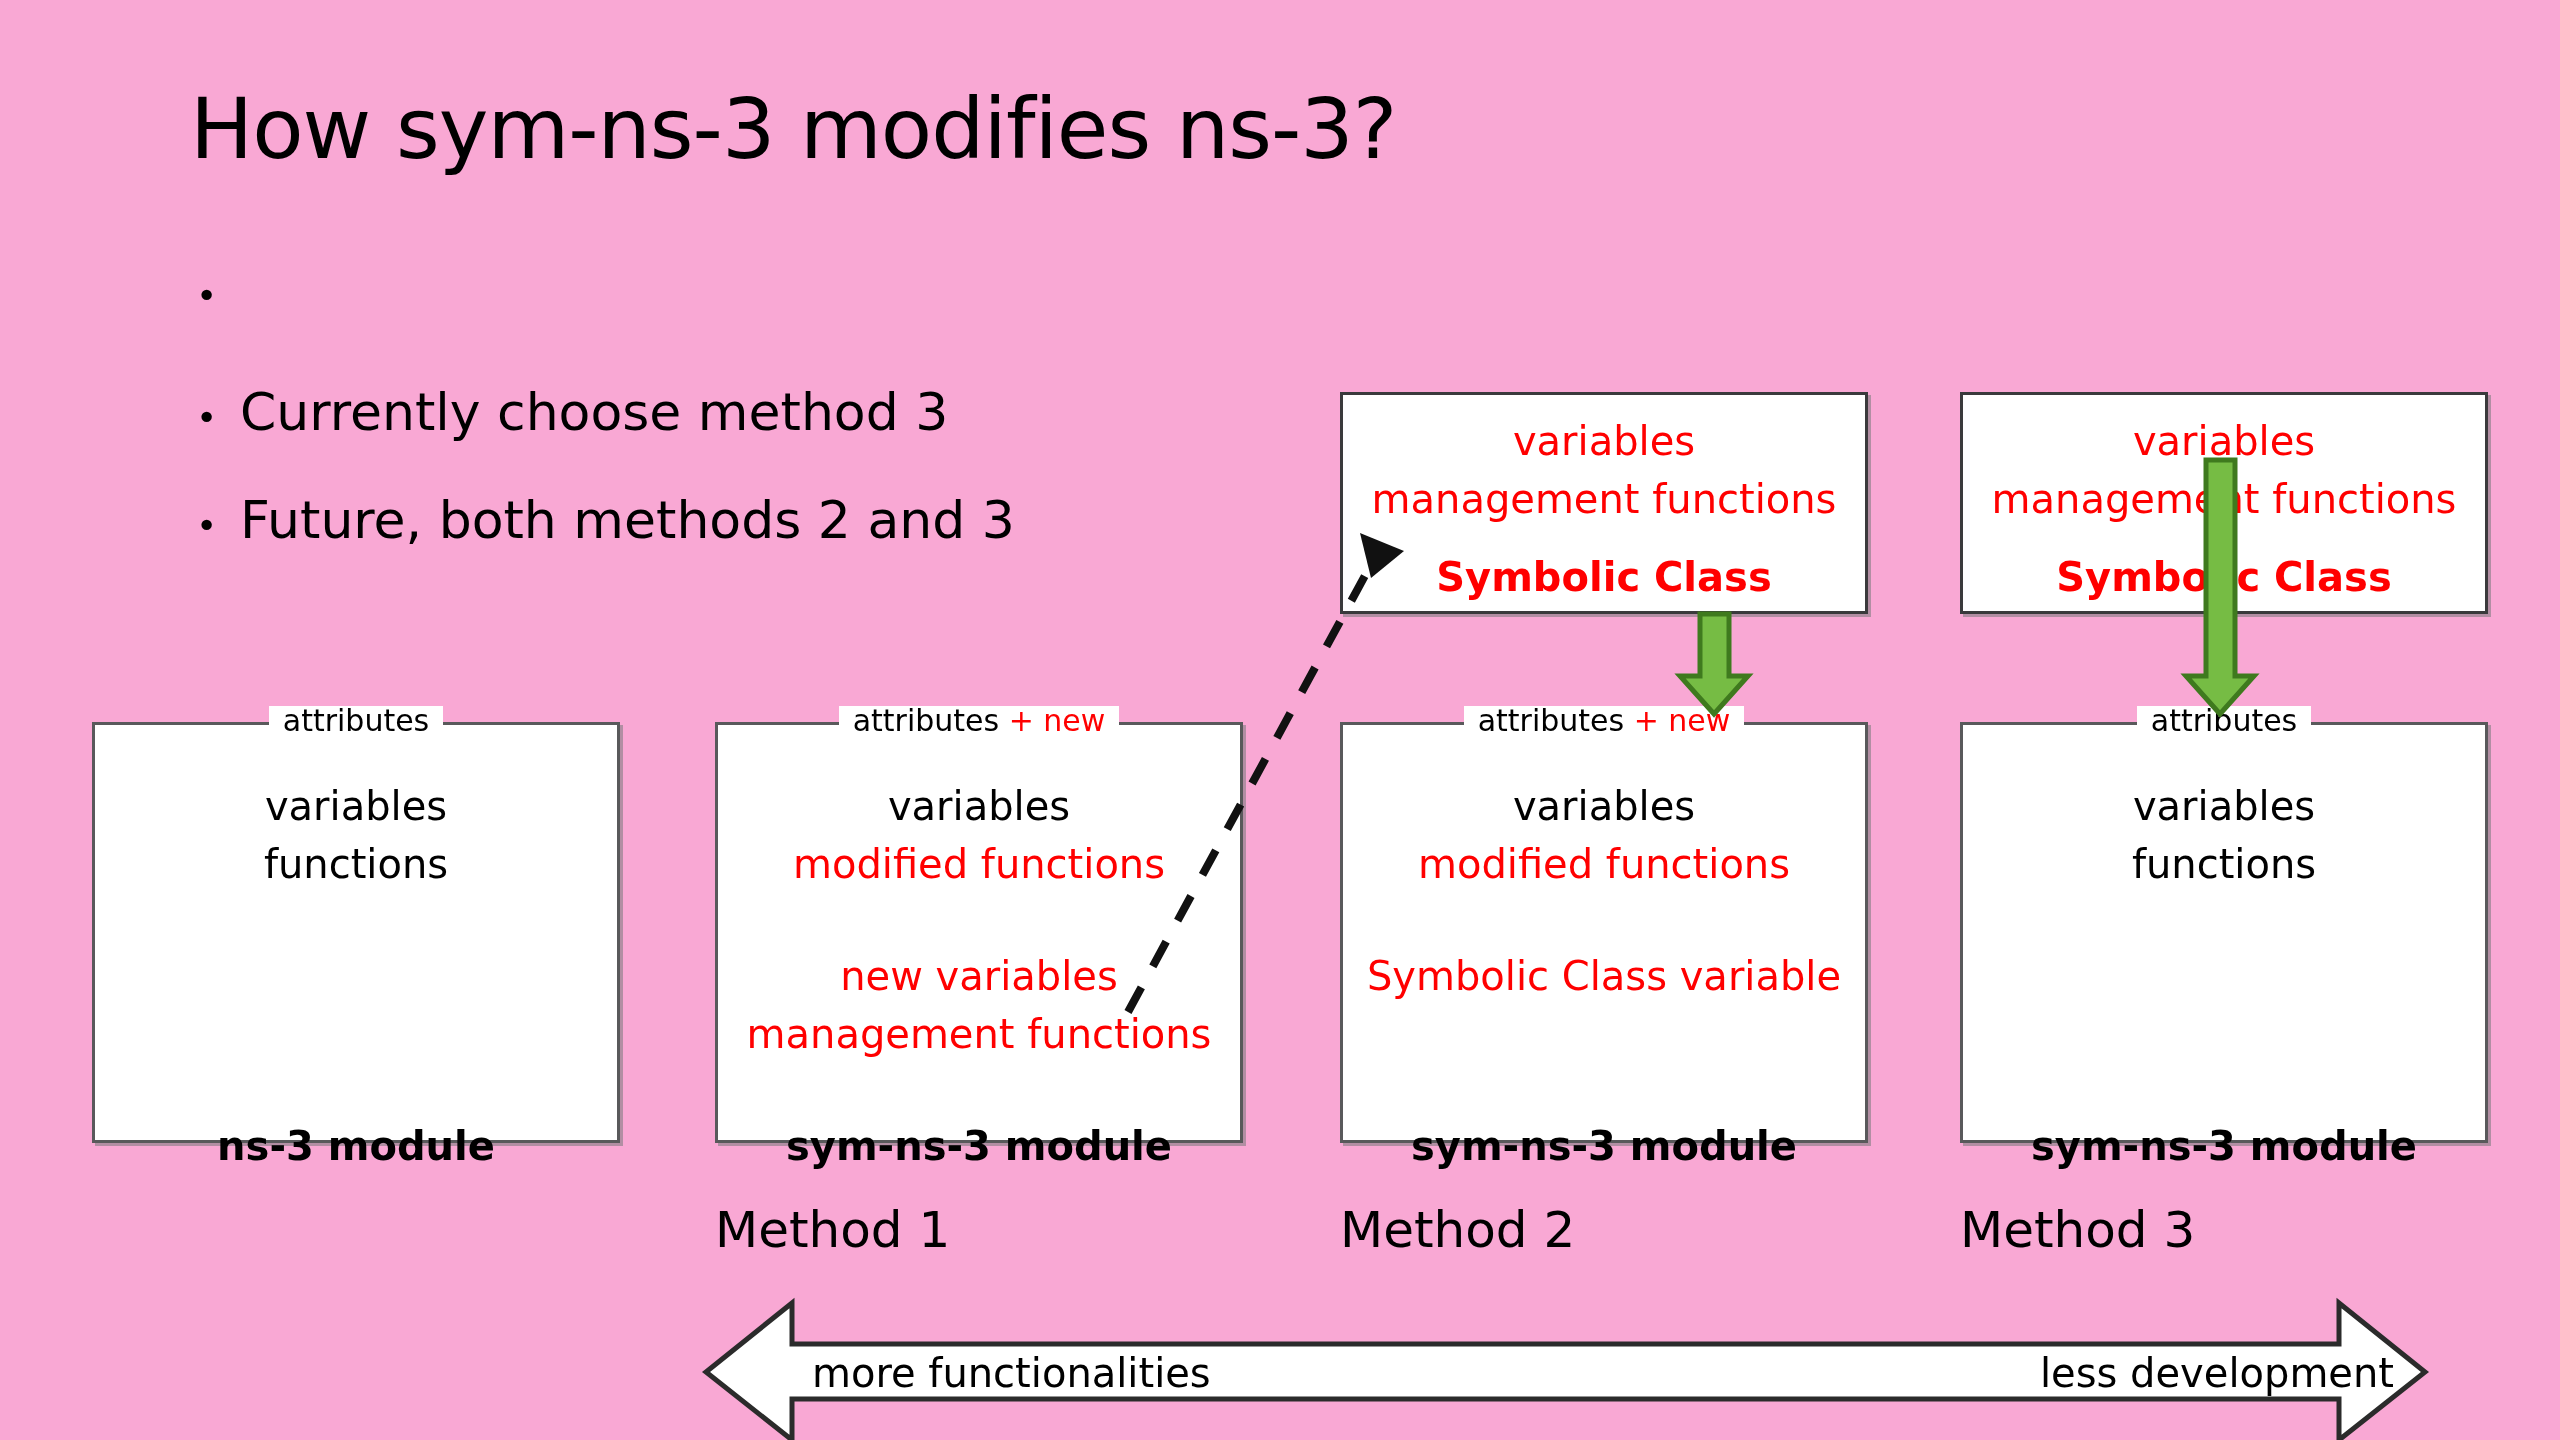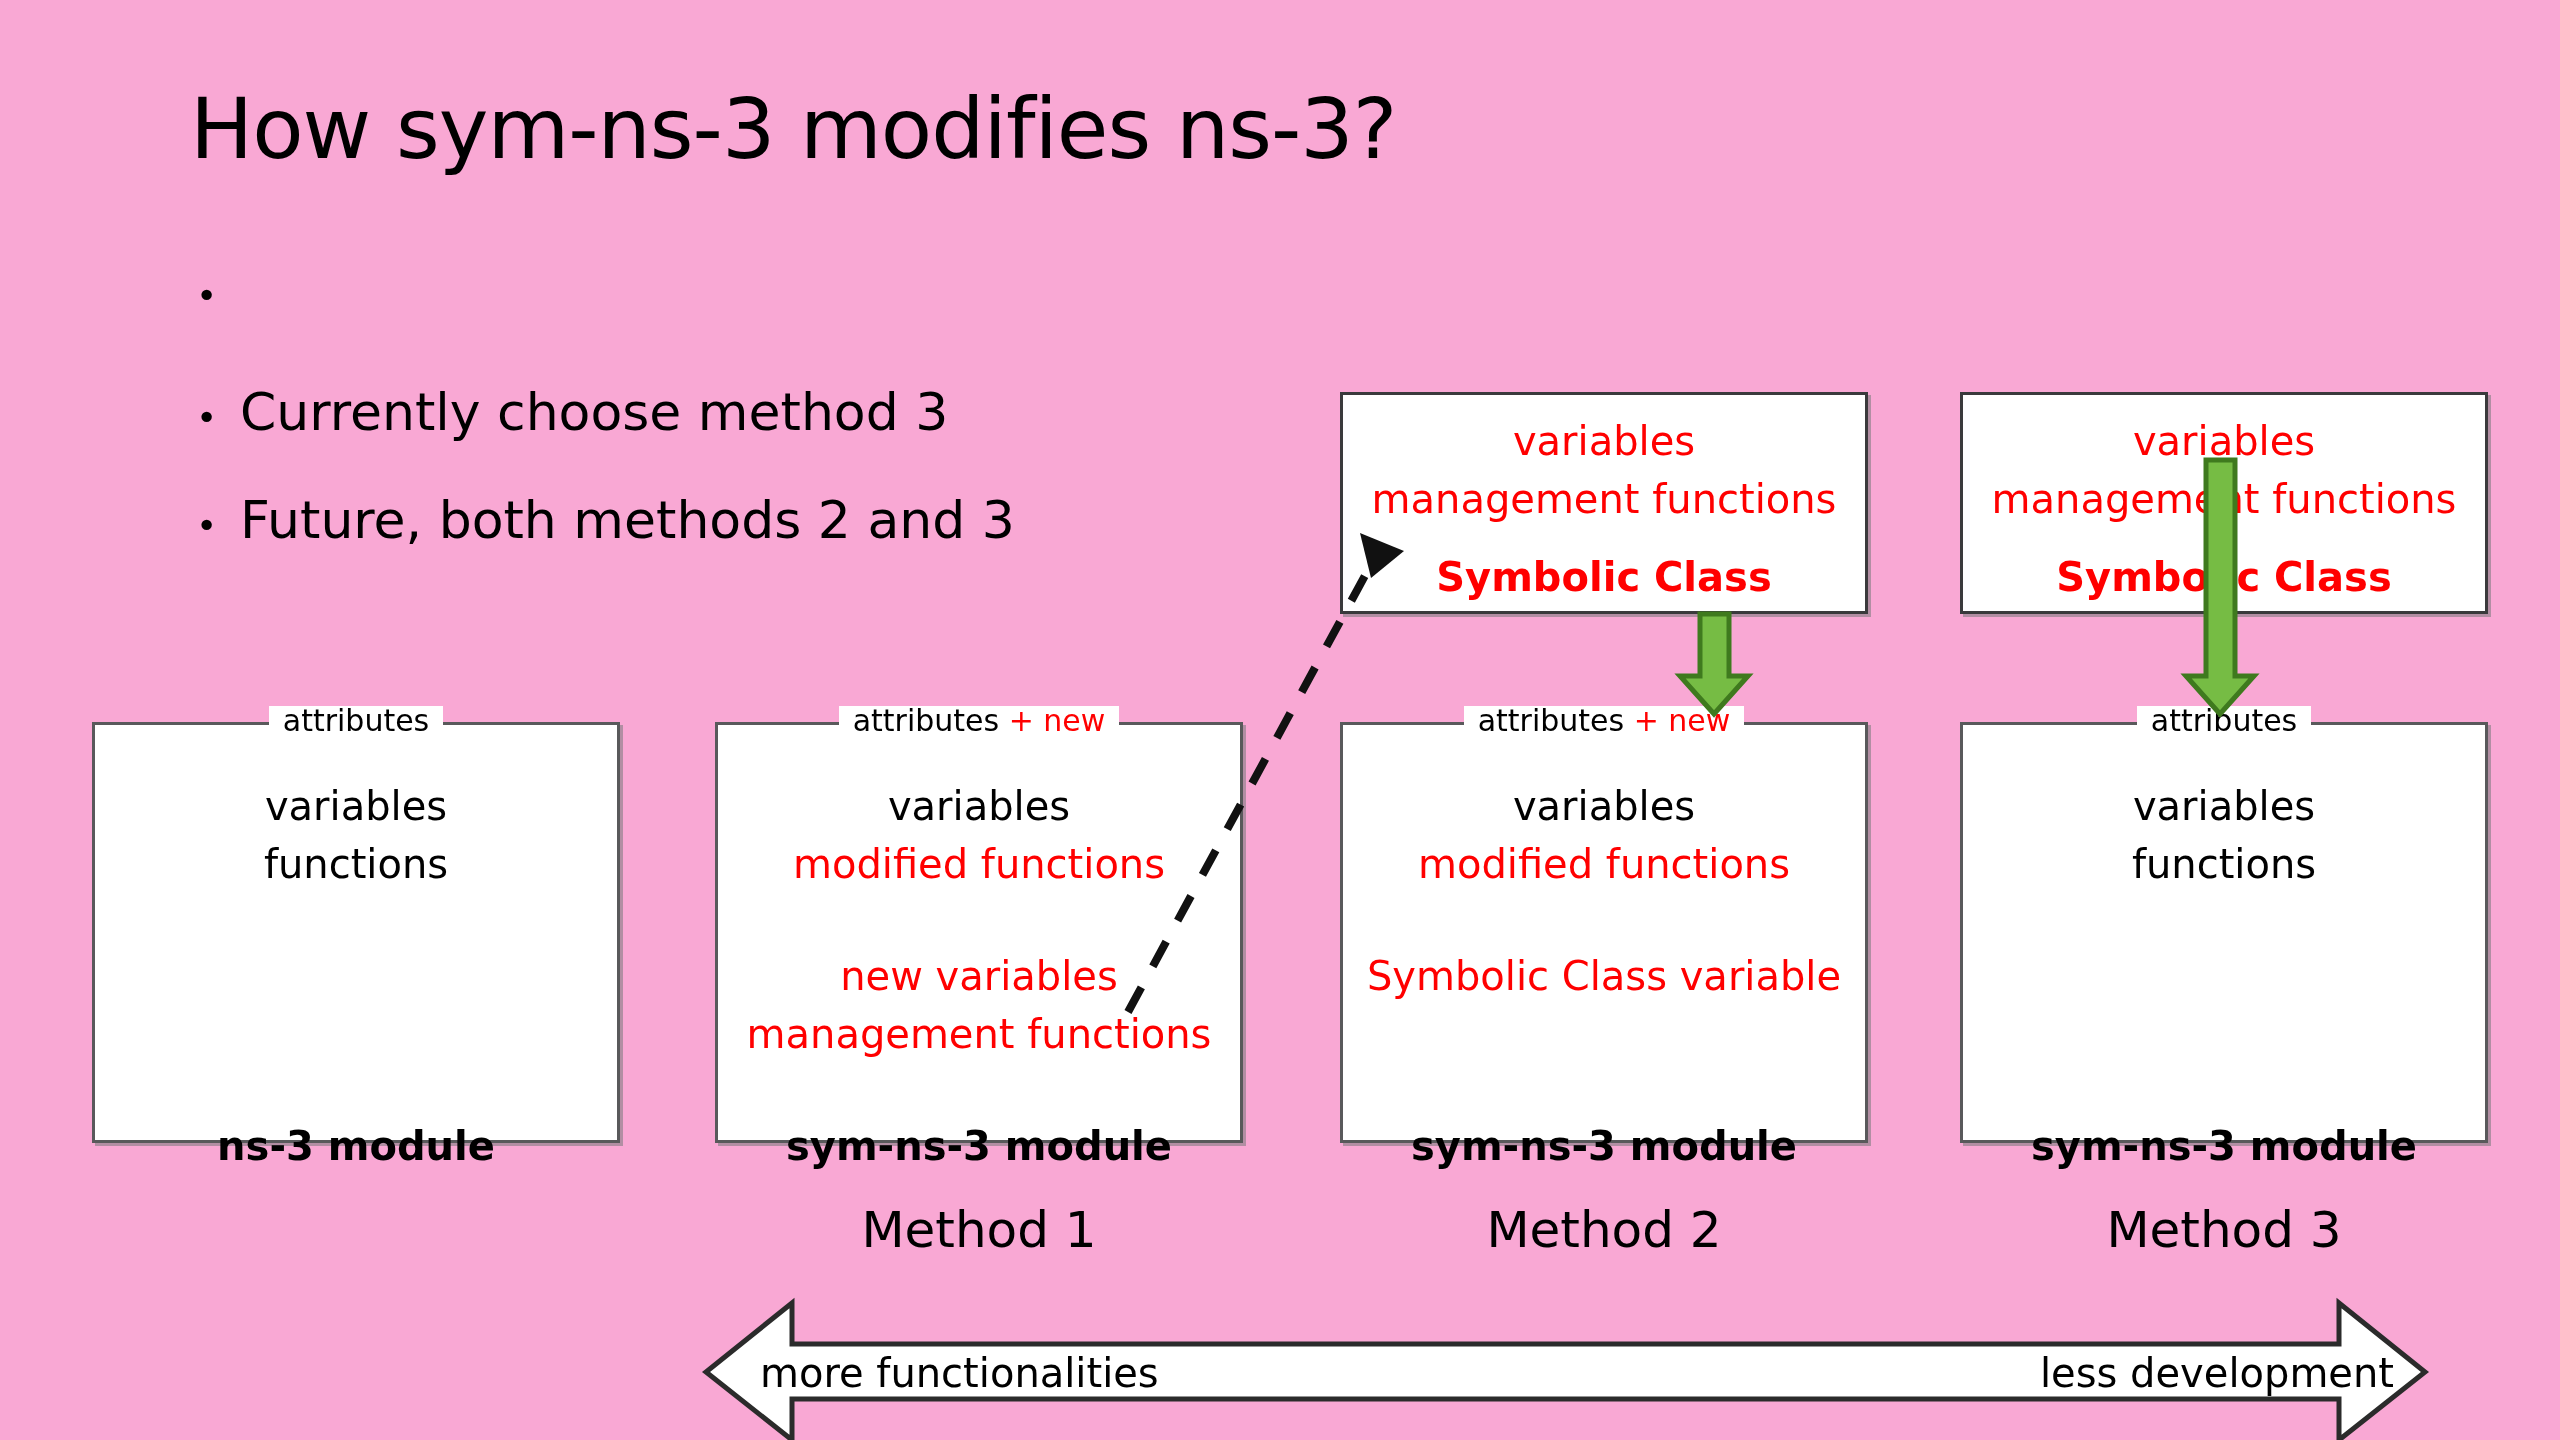--- a/index.html
+++ b/index.html
@@ -143,21 +143,21 @@
     white-space: nowrap;
     color: #ff0000;
   }
   .sym-l1 { top: 26px; }
   .sym-l2 { top: 84px; }
   .sym-l3 { top: 162px; font-weight: bold; }
 
   
   .method-label {
     position: absolute;
-    text-align: center;
+    text-align: left;
     font-size: 50px;
     line-height: 1;
     white-space: nowrap;
     color: #000000;
   }
 
   
   .overlay {
     position: absolute;
     left: 0;
@@ -286,16 +286,16 @@
 
     <g>
       <path d="M 2206,460 L 2235,460 L 2235,676 L 2254,676 L 2220,714 L 2186,676 L 2206,676 Z" fill="#76bc44" stroke="#3f7a1e" stroke-width="5" stroke-linejoin="miter"></path>
     </g>
 
     <g>
       <path d="M 792,1303 L 792,1344 L 2339,1344 L 2339,1303 L 2425,1372 L 2339,1440 L 2339,1399 L 792,1399 L 792,1440 L 706,1372 Z" fill="#ffffff" stroke="#2b2b2b" stroke-width="5" stroke-linejoin="miter"></path>
     </g>
   </svg>
 
-  <div class="spectrum-label" style="left:760px; top:1353px;">more functionalities</div>
+  <div class="spectrum-label" style="left:812px; top:1353px;">more functionalities</div>
   <div class="spectrum-label" style="left:2040px; top:1353px;">less development</div>
 
 </div>
 
 </body></html>

